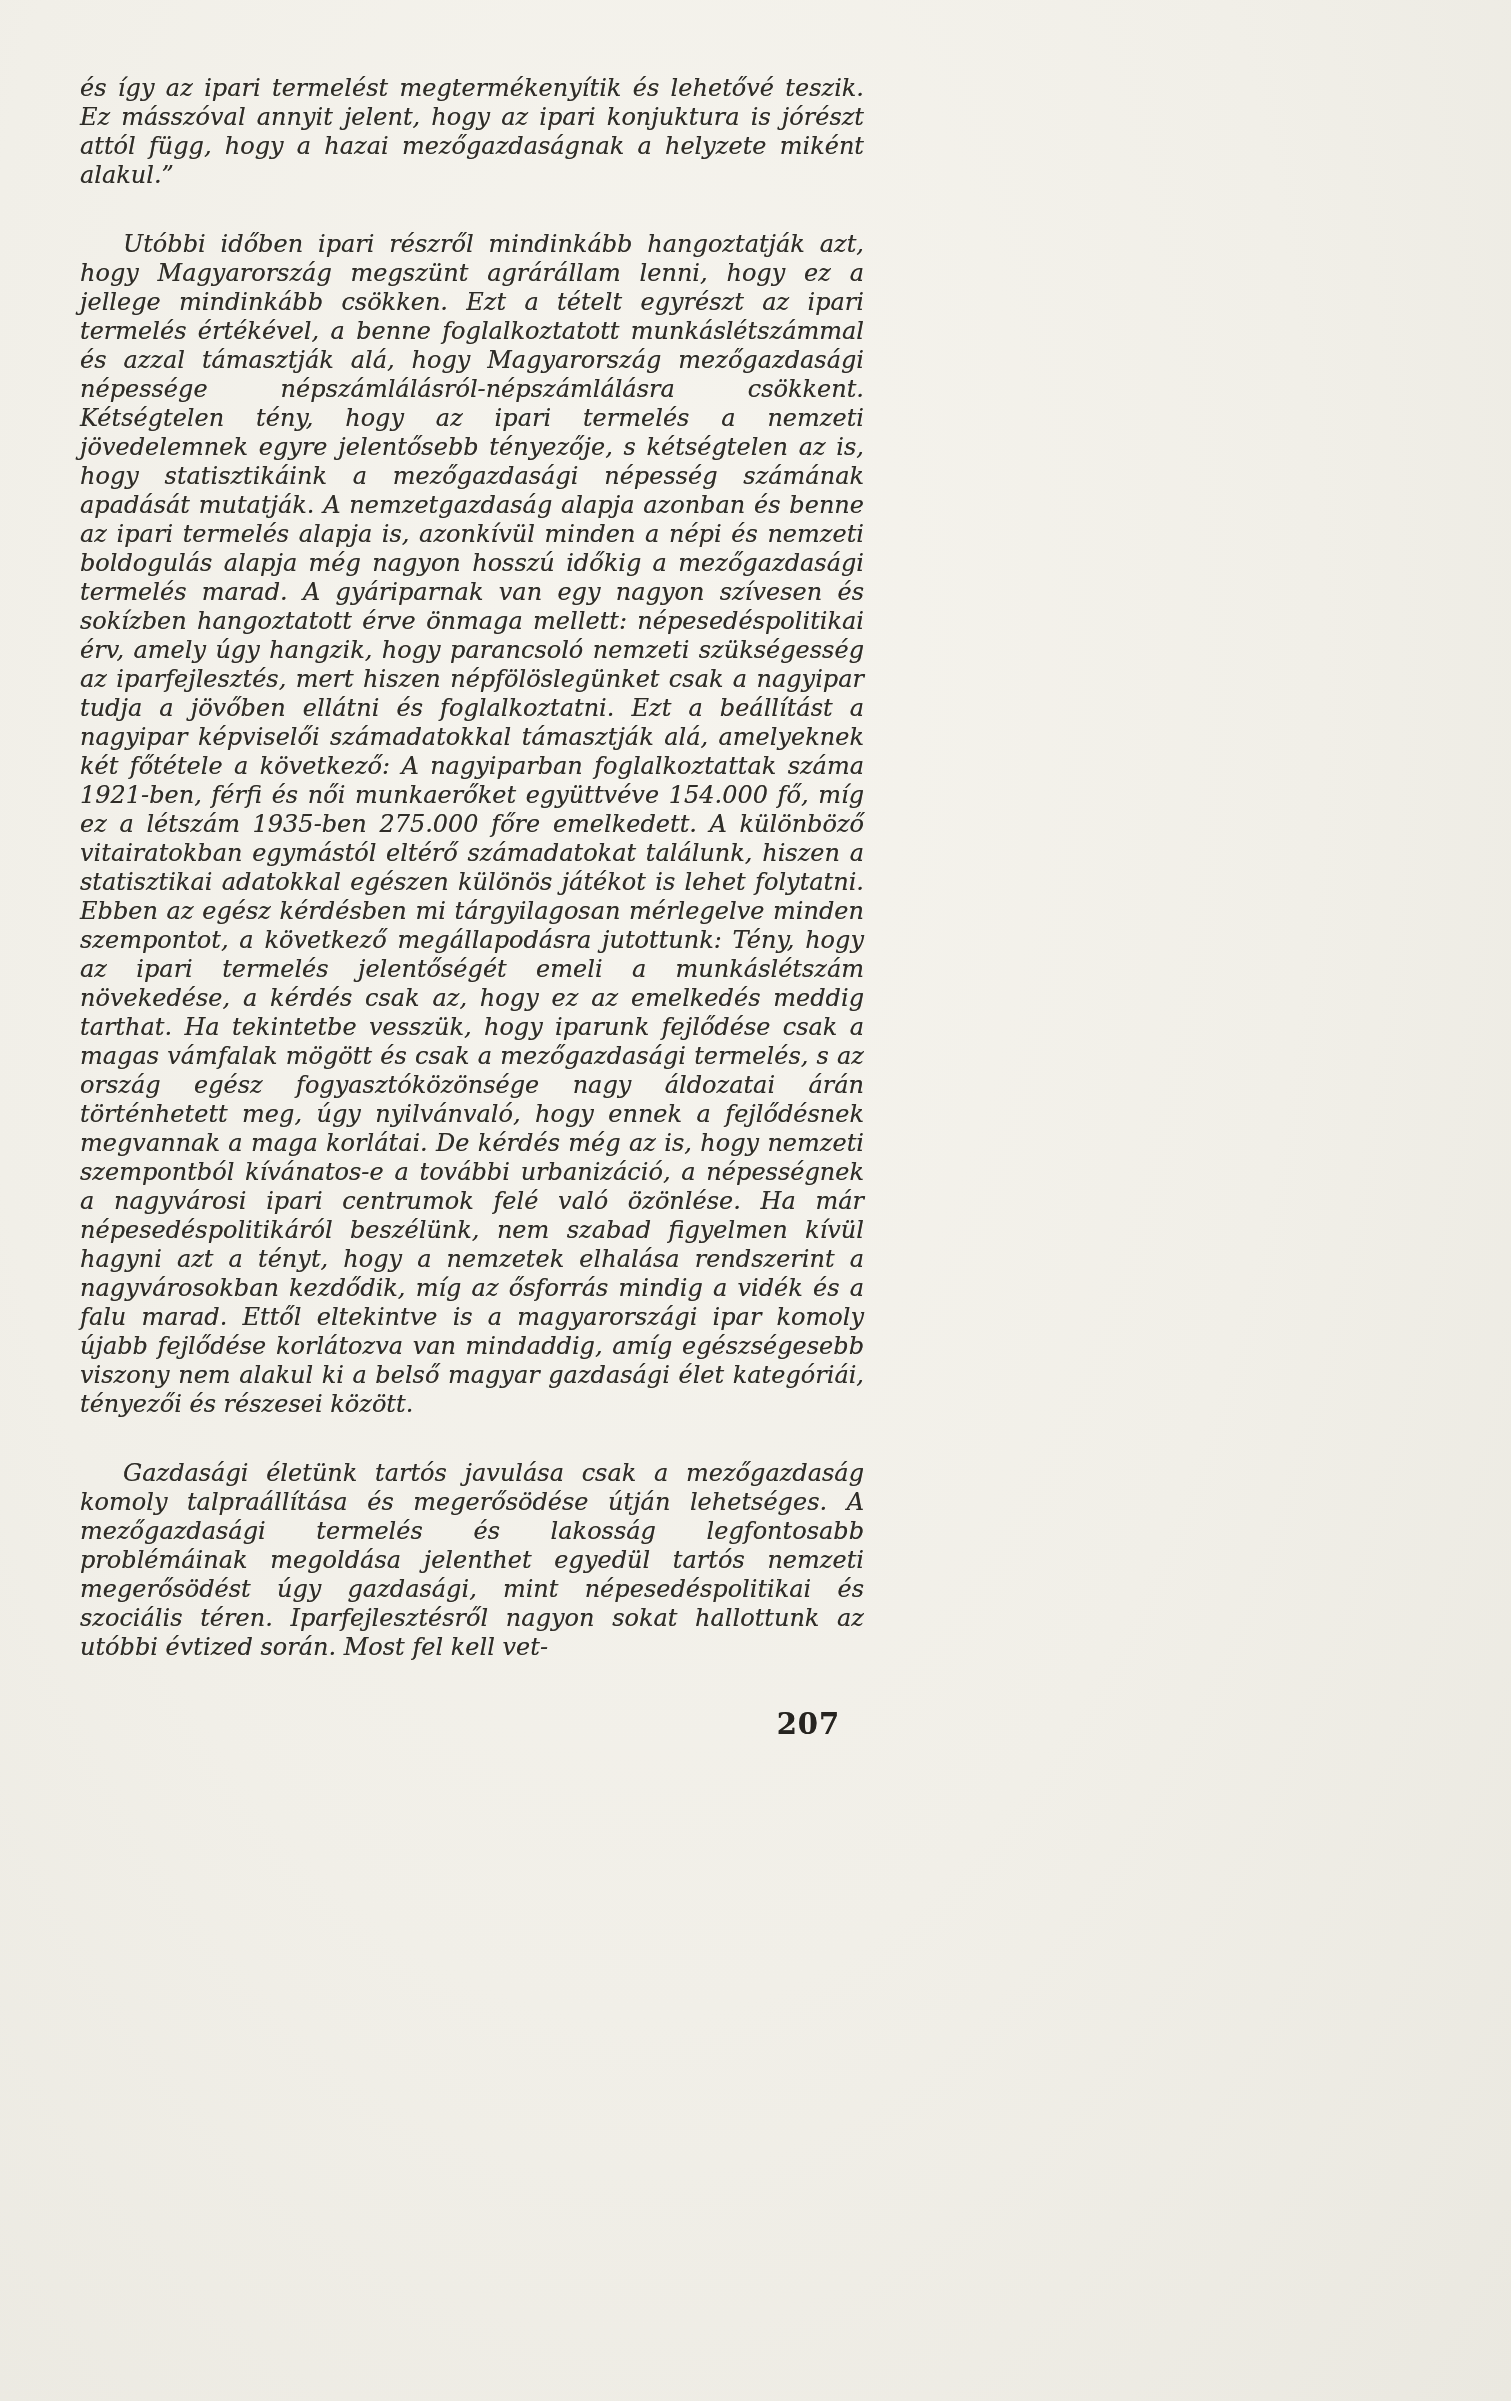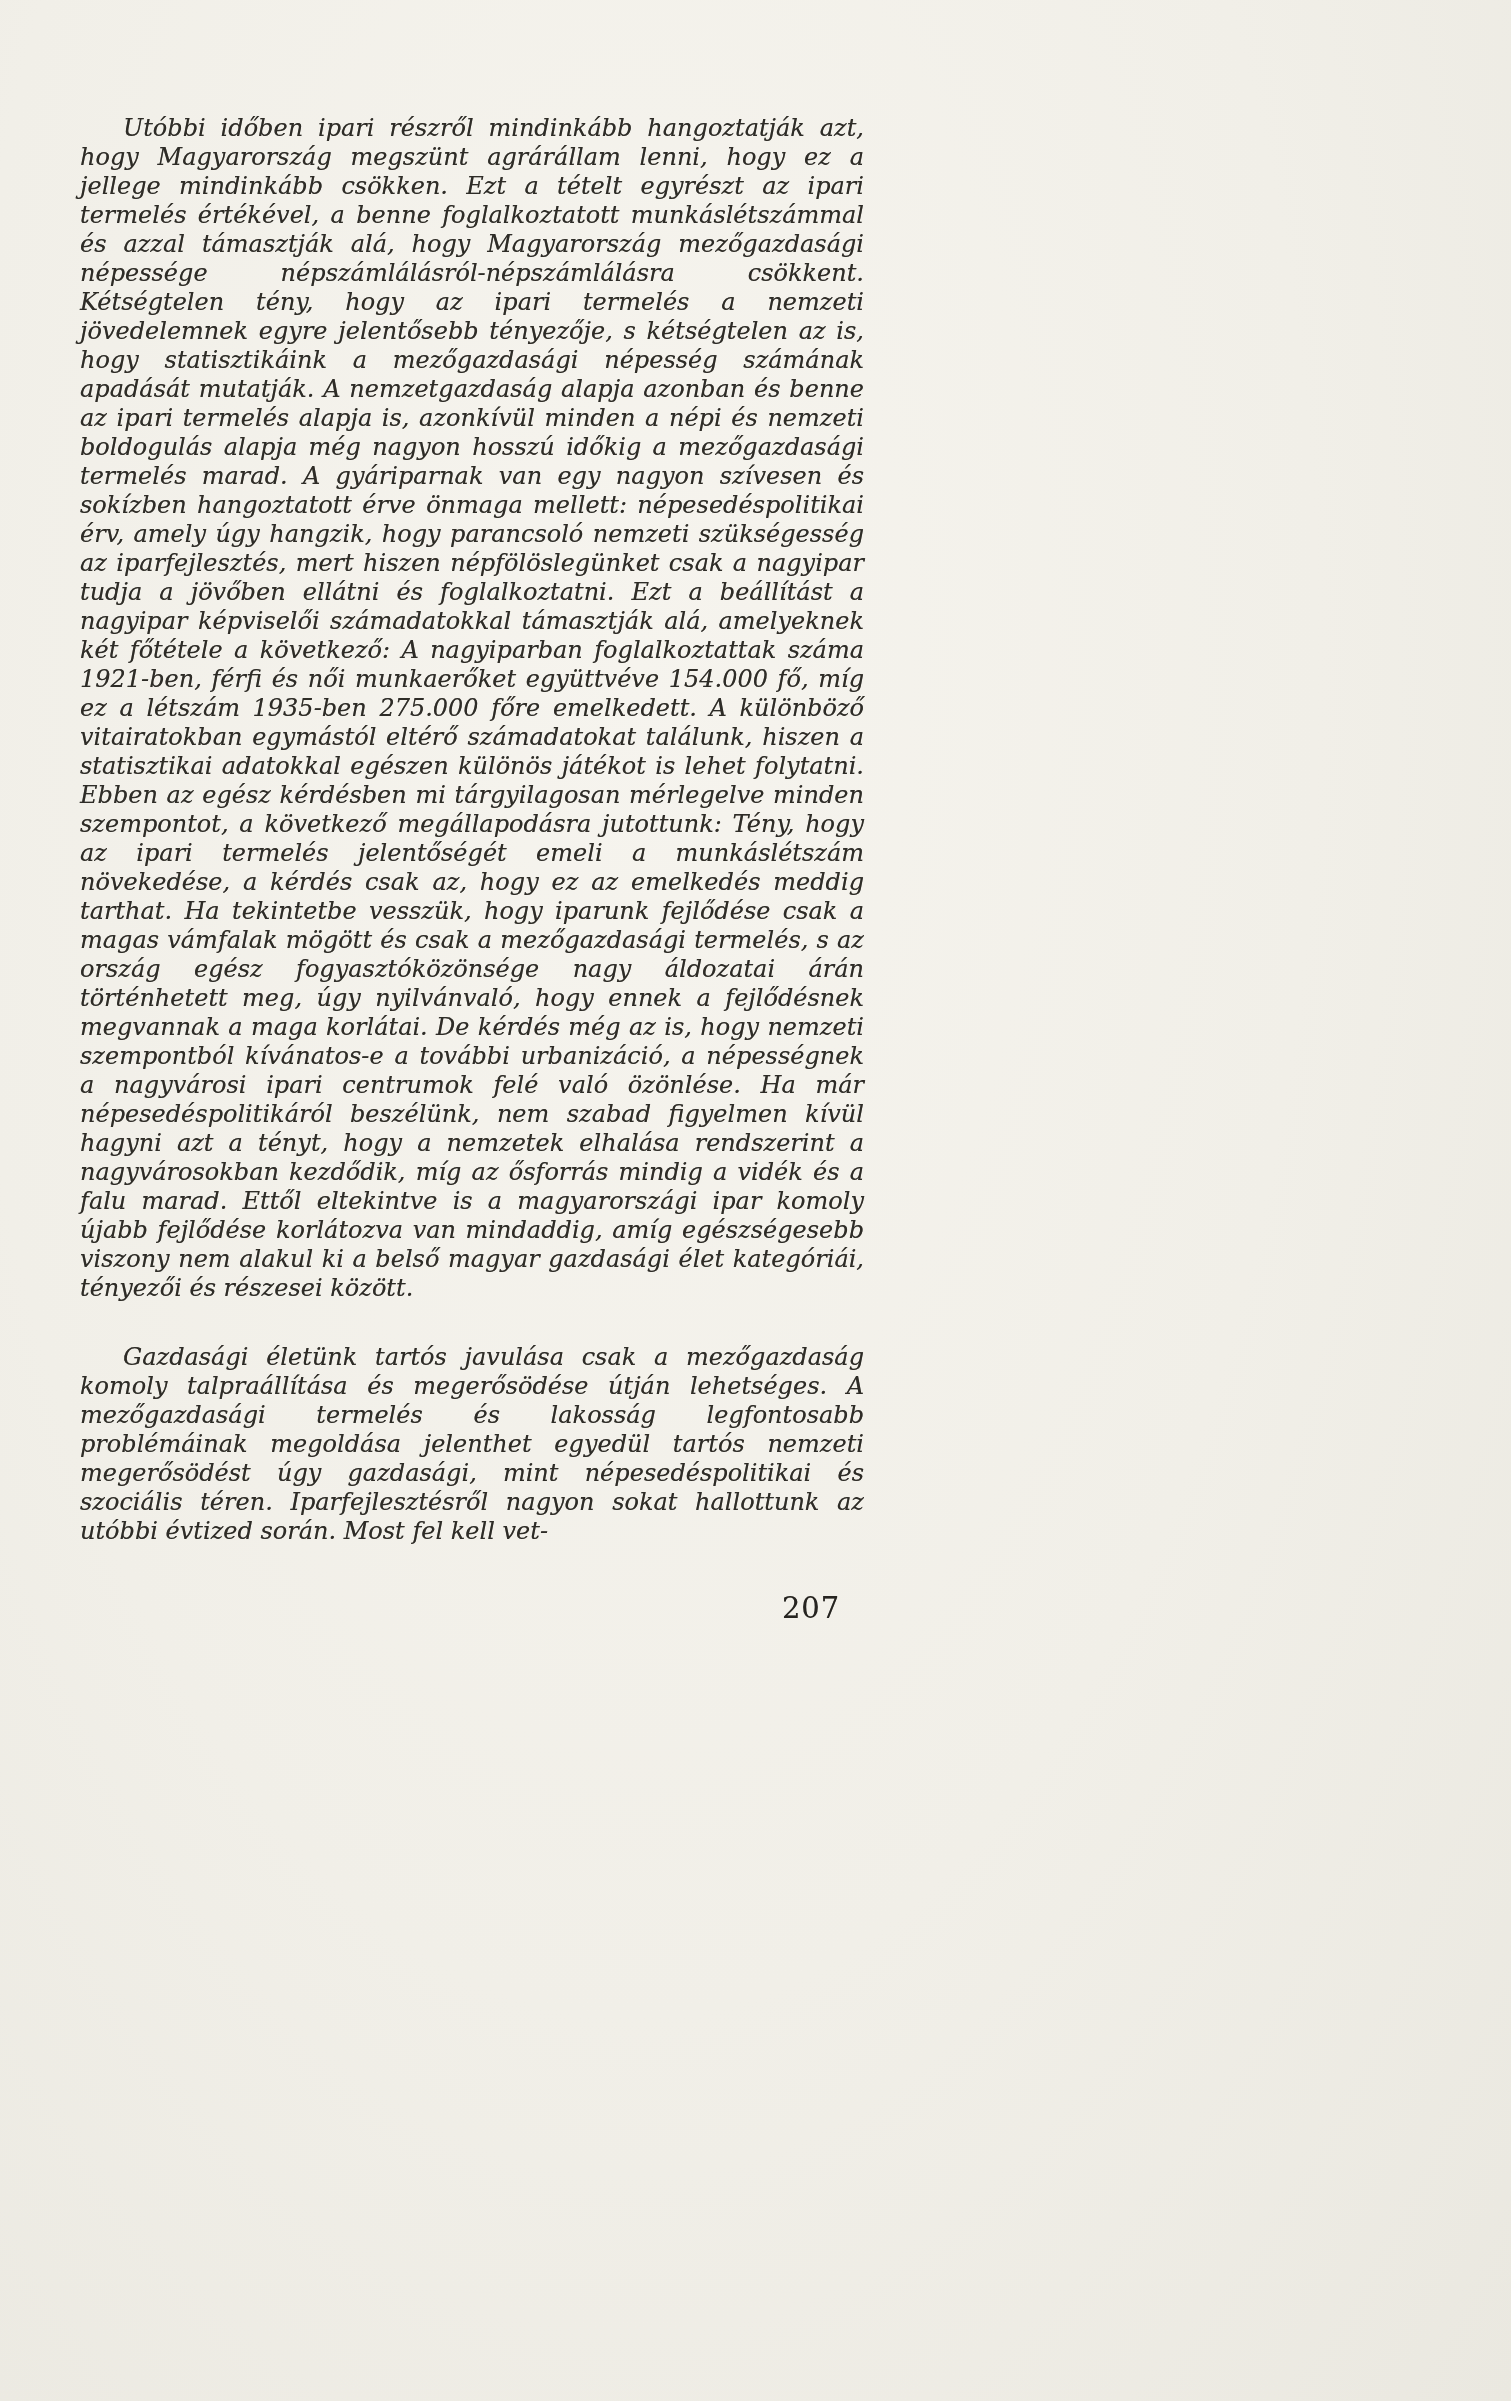--- a/index.html
+++ b/index.html
@@ -40,29 +40,30 @@
   }
   .para.indented {
     text-indent: 43px;
     margin-top: 40px;
   }
   .page-number {
     margin-top: 48px;
     padding-right: 24px;
     text-align: right;
     font-style: normal;
-    font-weight: normal;
+    font-weight: bold;
     font-size: 29px;
     letter-spacing: 0.9px;
     color: #262420;
   }
 </style>
 </head>
 <body>
 
 <div class="scan-page">
   <div class="text-block">
+    <p class="para">és így az ipari termelést megtermékenyítik és lehetővé teszik. Ez másszóval annyit jelent, hogy az ipari konjuktura is jórészt attól függ, hogy a hazai mezőgazdaságnak a helyzete miként alakul.”</p>
     <p class="para indented">Utóbbi időben ipari részről mindinkább hangoztatják azt, hogy Magyarország megszünt agrárállam lenni, hogy ez a jellege mindinkább csökken. Ezt a tételt egyrészt az ipari termelés értékével, a benne foglalkoztatott munkáslétszámmal és azzal támasztják alá, hogy Magyarország mezőgazdasági népessége népszámlálásról-népszámlálásra csökkent. Kétségtelen tény, hogy az ipari termelés a nemzeti jövedelemnek egyre jelentősebb tényezője, s kétségtelen az is, hogy statisztikáink a mezőgazdasági népesség számának apadását mutatják. A nemzetgazdaság alapja azonban és benne az ipari termelés alapja is, azonkívül minden a népi és nemzeti boldogulás alapja még nagyon hosszú időkig a mezőgazdasági termelés marad. A gyáriparnak van egy nagyon szívesen és sokízben hangoztatott érve önmaga mellett: népesedéspolitikai érv, amely úgy hangzik, hogy parancsoló nemzeti szükségesség az iparfejlesztés, mert hiszen népfölöslegünket csak a nagyipar tudja a jövőben ellátni és foglalkoztatni. Ezt a beállítást a nagyipar képviselői számadatokkal támasztják alá, amelyeknek két főtétele a következő: A nagyiparban foglalkoztattak száma 1921-ben, férfi és női munkaerőket együttvéve 154.000 fő, míg ez a létszám 1935-ben 275.000 főre emelkedett. A különböző vitairatokban egymástól eltérő számadatokat találunk, hiszen a statisztikai adatokkal egészen különös játékot is lehet folytatni. Ebben az egész kérdésben mi tárgyilagosan mérlegelve minden szempontot, a következő megállapodásra jutottunk: Tény, hogy az ipari termelés jelentőségét emeli a munkáslétszám növekedése, a kérdés csak az, hogy ez az emelkedés meddig tarthat. Ha tekintetbe vesszük, hogy iparunk fejlődése csak a magas vámfalak mögött és csak a mezőgazdasági termelés, s az ország egész fogyasztóközönsége nagy áldozatai árán történhetett meg, úgy nyilvánvaló, hogy ennek a fejlődésnek megvannak a maga korlátai. De kérdés még az is, hogy nemzeti szempontból kívánatos-e a további urbanizáció, a népességnek a nagyvárosi ipari centrumok felé való özönlése. Ha már népesedéspolitikáról beszélünk, nem szabad figyelmen kívül hagyni azt a tényt, hogy a nemzetek elhalása rendszerint a nagyvárosokban kezdődik, míg az ősforrás mindig a vidék és a falu marad. Ettől eltekintve is a magyarországi ipar komoly újabb fejlődése korlátozva van mindaddig, amíg egészségesebb viszony nem alakul ki a belső magyar gazdasági élet kategóriái, tényezői és részesei között.</p>
     <p class="para indented">Gazdasági életünk tartós javulása csak a mezőgazdaság komoly talpraállítása és megerősödése útján lehetséges. A mezőgazdasági termelés és lakosság legfontosabb problémáinak megoldása jelenthet egyedül tartós nemzeti megerősödést úgy gazdasági, mint népesedéspolitikai és szociális téren. Iparfejlesztésről nagyon sokat hallottunk az utóbbi évtized során. Most fel kell vet-</p>
     <div class="page-number">207</div>
   </div>
 </div>
 
 
 </body></html>

